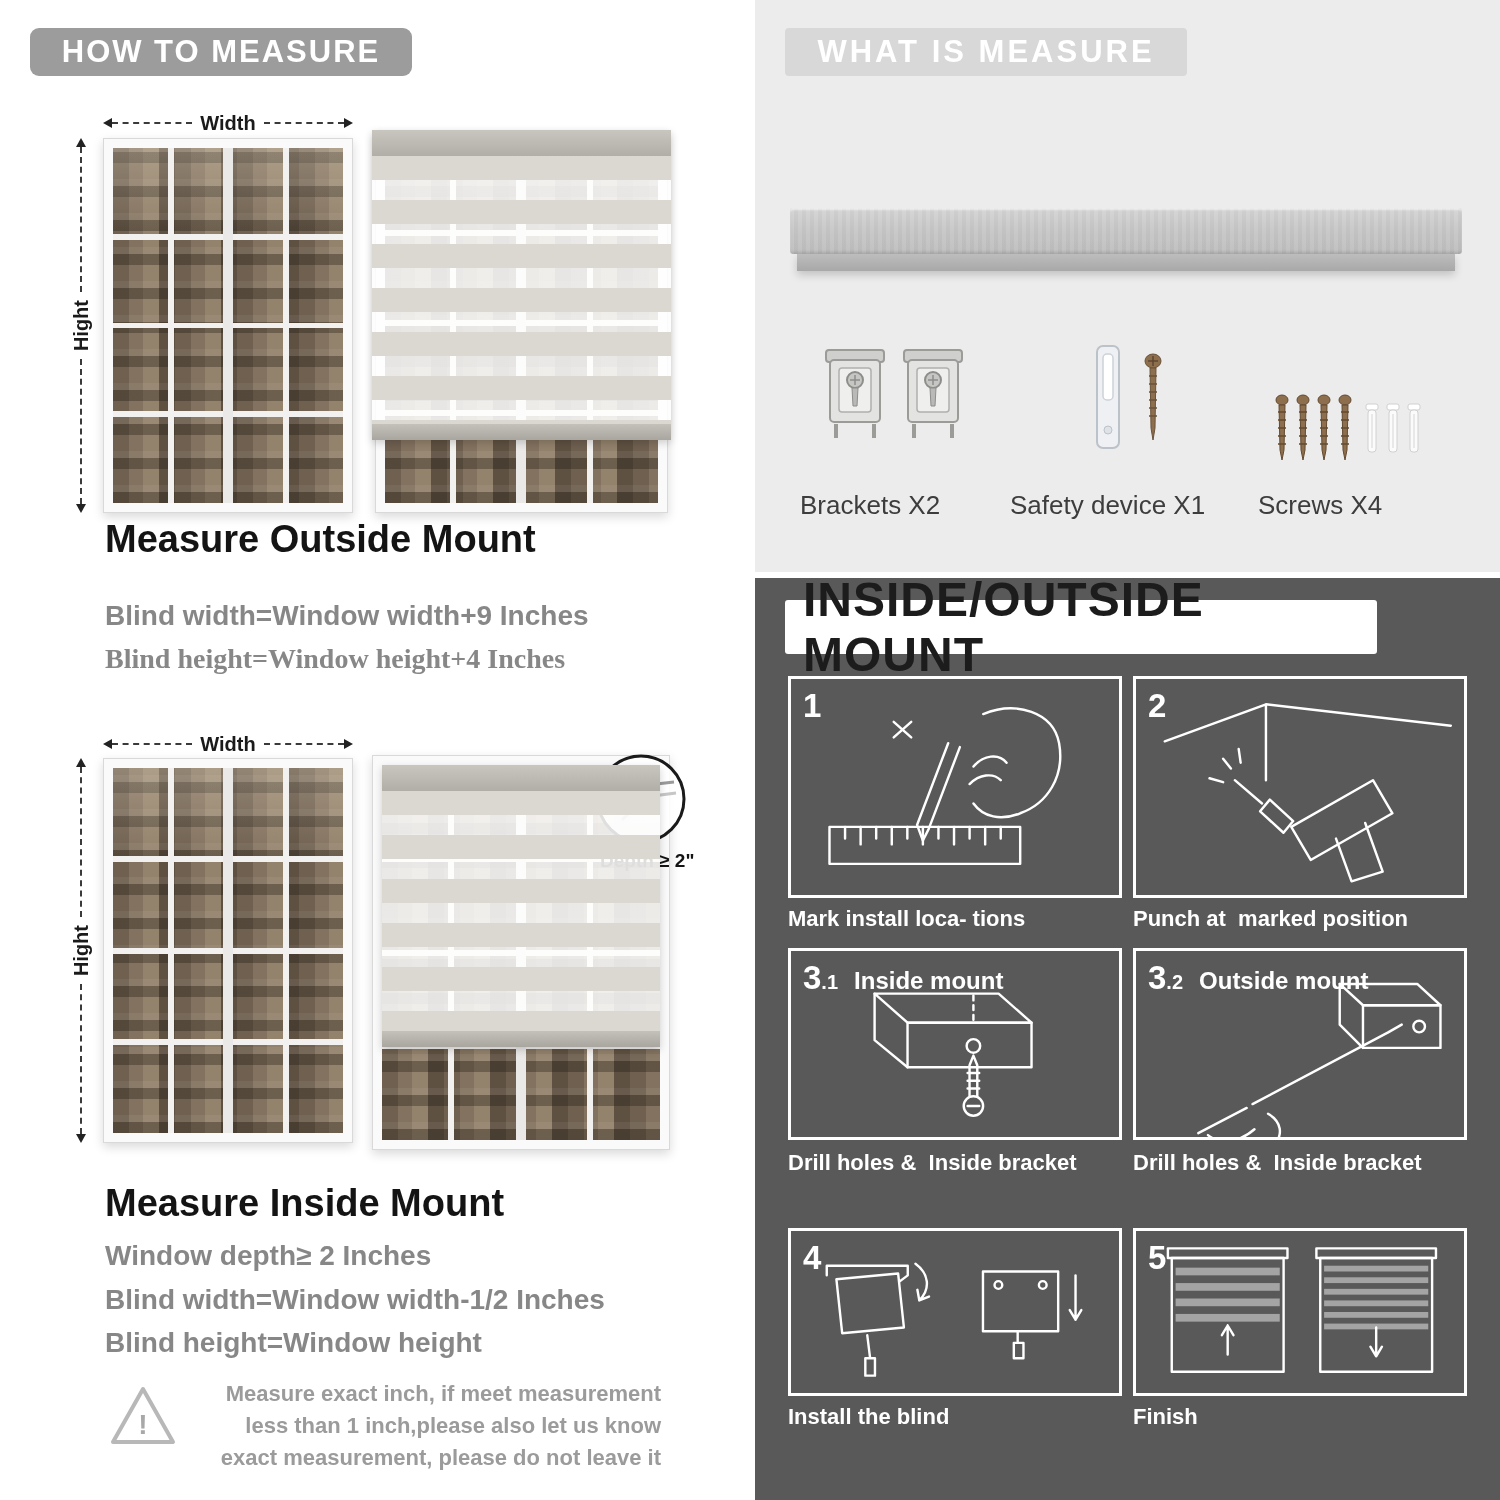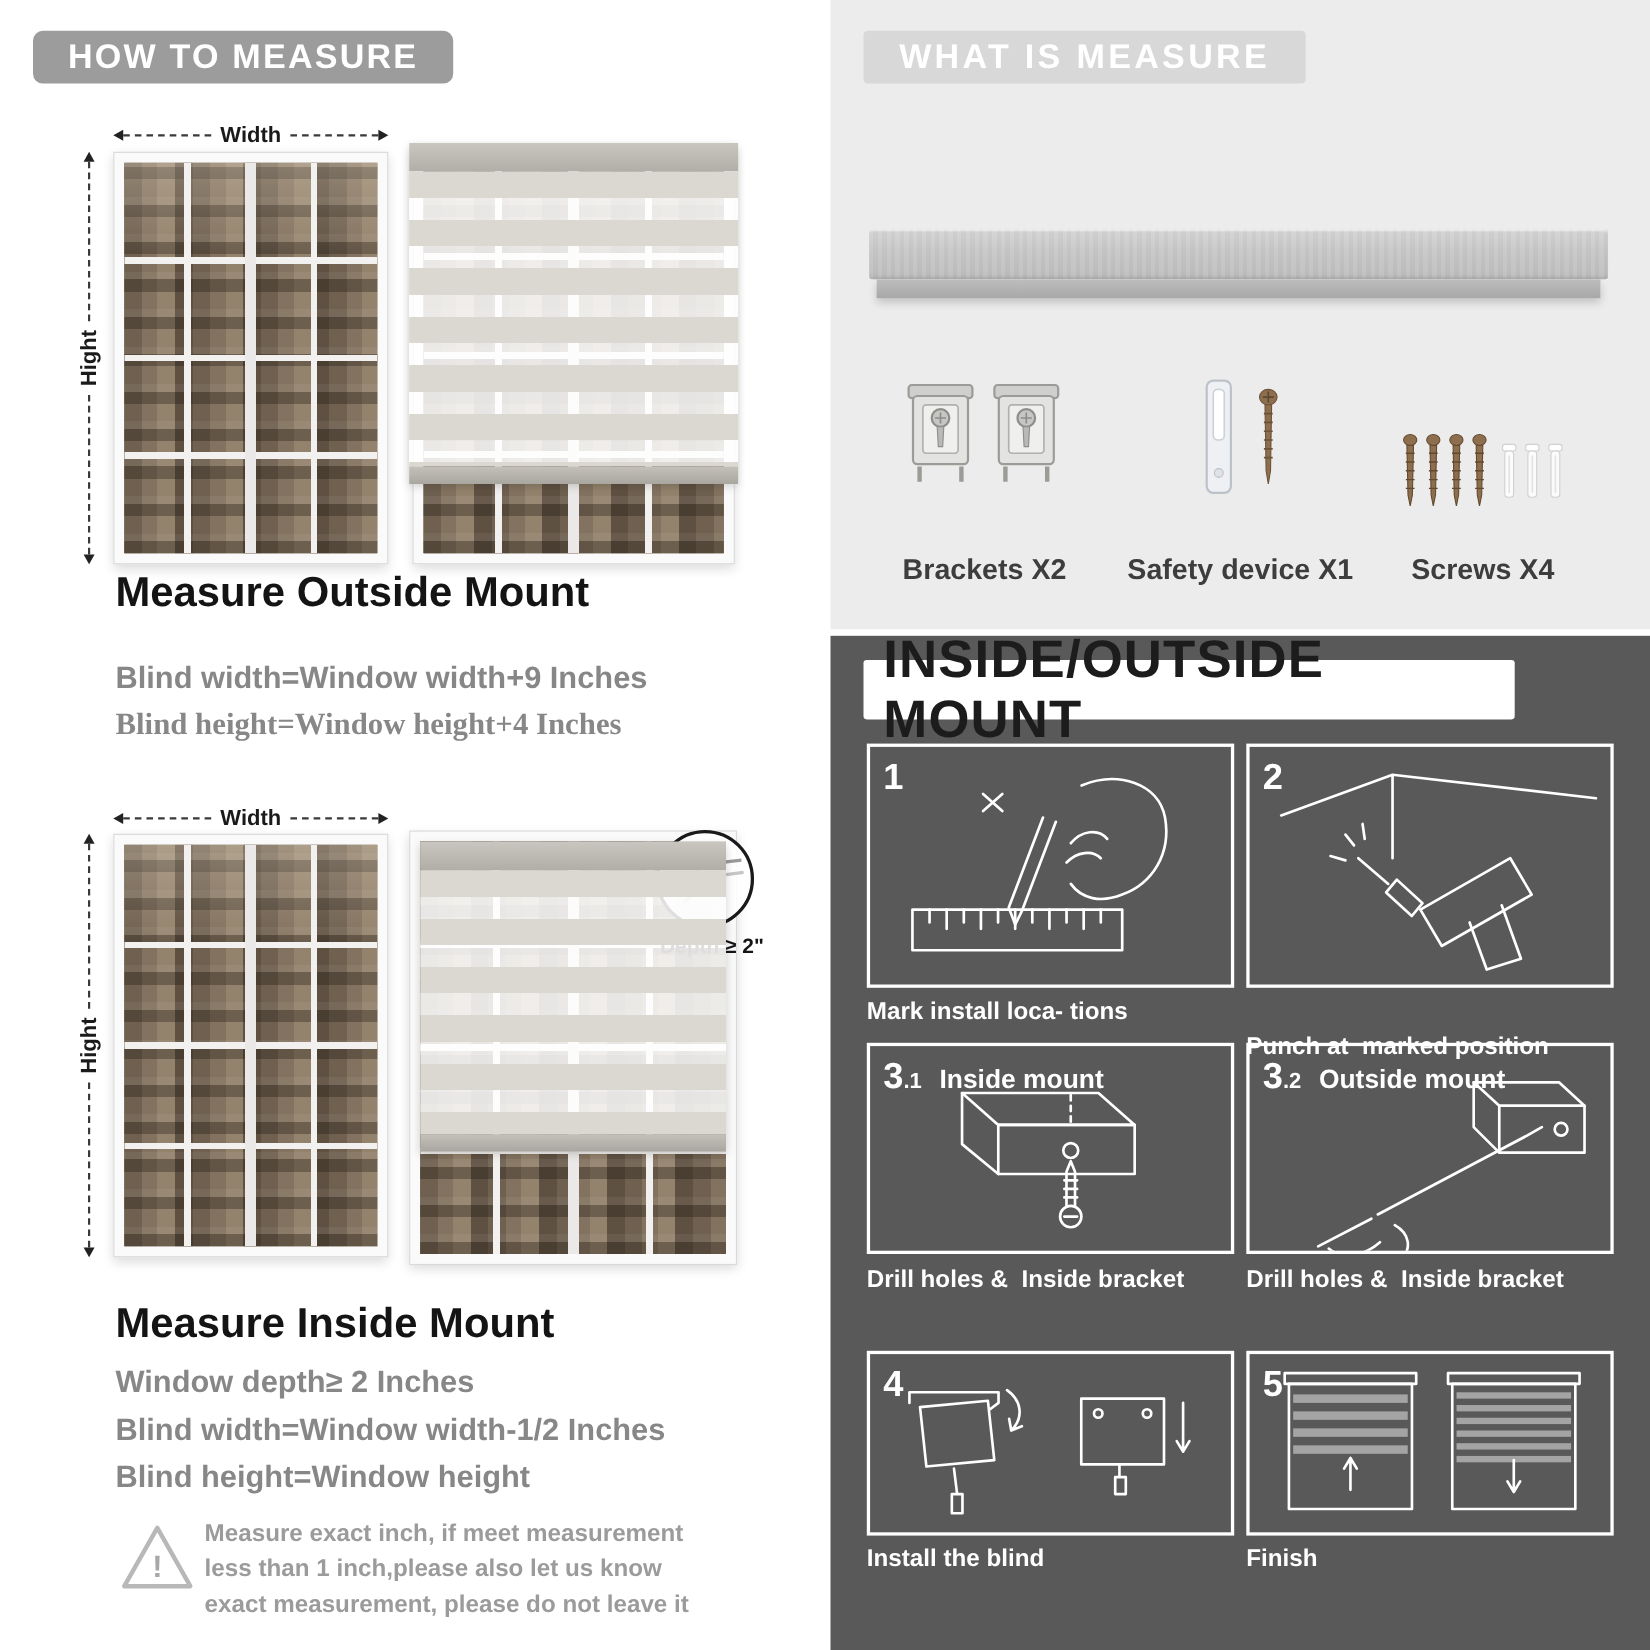--- a/index.html
+++ b/index.html
@@ -61,21 +61,21 @@
   .blind-overlay { position:absolute; z-index:2; box-shadow:0 3px 8px rgba(0,0,0,0.18); }
   .mount-outside .blind-overlay { left:-3px; right:-3px; top:-3px; }
   .mount-inside  .blind-overlay { left:10px; right:10px; top:10px; }
   .mini-headrail   { height:26px; background:linear-gradient(180deg,#c9c6c0,#b1aea8); }
   .mini-stripes    { background:repeating-linear-gradient(180deg, #dbd8d2 0px, #dbd8d2 24px, rgba(255,255,255,0.86) 24px, rgba(255,255,255,0.86) 44px); }
   .mini-bottomrail { height:16px; background:linear-gradient(180deg,#c4c1bb,#a9a6a0); }
 
   
   .h1 { position:absolute; font-size:38px; font-weight:bold; color:#141414; }
   .sub { position:absolute; font-size:28px; font-weight:bold; color:#878787; }
-  .note-text { position:absolute; font-size:22px; font-weight:bold; color:#9b9b9b; line-height:1.45; width:475px; }
+  .note-text { position:absolute; font-size:22px; font-weight:bold; color:#9b9b9b; line-height:1.45; width:475px;text-align:right; }
 
   .depth-label { position:absolute; font-size:19px; font-weight:bold; color:#141414; white-space:nowrap; }
 
   
   .light-section { position:absolute; left:755px; top:0; width:745px; height:572px; background:#ececec; }
   .badge-included {
     position:absolute; left:785px; top:28px; width:402px; height:48px;
     background:#d8d8d8; border-radius:4px; color:#fff;
     font-weight:bold; font-size:31px; letter-spacing:3px;
     display:flex; align-items:center; justify-content:center;
@@ -86,21 +86,21 @@
     background:
       repeating-linear-gradient(90deg, rgba(255,255,255,0.06) 0 4px, rgba(0,0,0,0.02) 4px 8px),
       linear-gradient(180deg,#d4d4d4 0%, #c7c7c7 45%, #bdbdbd 100%);
     box-shadow: inset 0 2px 2px rgba(255,255,255,0.6), inset 0 -2px 3px rgba(0,0,0,0.10);
   }
   .rail-lip {
     position:absolute; left:797px; top:254px; width:658px; height:17px;
     background:linear-gradient(180deg,#bdbdbd,#a8a8a8);
     box-shadow:0 4px 8px rgba(0,0,0,0.18);
   }
-  .item-label { position:absolute; top:490px; font-size:26px; font-weight:bold; color:#3d3d3d; text-align:center;margin-top:12px; }
+  .item-label { position:absolute; top:490px; font-size:26px; font-weight:normal; color:#3d3d3d; text-align:left; }
 
   
   .dark-section { position:absolute; left:755px; top:578px; width:745px; height:922px; background:#595959; }
   .badge-mount {
     position:absolute; left:785px; top:600px; width:592px; height:54px;
     background:#ffffff; border-radius:3px; color:#1c1c1c;
     font-weight:bold; font-size:48px; letter-spacing:1px;
     display:flex; align-items:center; padding-left:18px;
   }
   .step { position:absolute; border:3px solid #fff; }
@@ -318,21 +318,21 @@
     </div>
     <svg class="step-art" viewBox="0 0 334 222">
       <path class="line" d="M28,64 L132,26 L322,48 M132,26 L132,104"></path>
       <path class="line" d="M158,152 L242,104 L262,138 L178,186 Z"></path>
       <path class="line" d="M204,164 L220,208 L252,198 L234,148"></path>
       <path class="line" d="M150,158 L126,136 L136,124 L160,146 Z"></path>
       <path class="line" d="M128,128 L100,104"></path>
       <path class="line" d="M96,92 l-8,-10 M106,86 l-2,-14 M88,106 l-14,-4"></path>
     </svg>
   </section>
-  <div class="step-caption" style="left:1133px; top:906px; width:345px;margin-top:32px;">Punch at  marked position</div>
+  <div class="step-caption" style="left:1133px; top:906px; width:345px;">Punch at  marked position</div>
 
   <section class="step" style="left:788px; top:948px; width:334px; height:192px;">
     <div class="step-head">
       <span class="step-num">3</span>
         <span class="step-num-suffix">.1</span>
       <span class="step-sub">Inside mount</span>
     </div>
     <svg class="step-art" viewBox="0 0 334 192">
       <path class="line" d="M84,44 L212,44 L246,74 L118,74 Z"></path>
       <path class="line" d="M118,74 L246,74 L246,120 L118,120 Z"></path>

